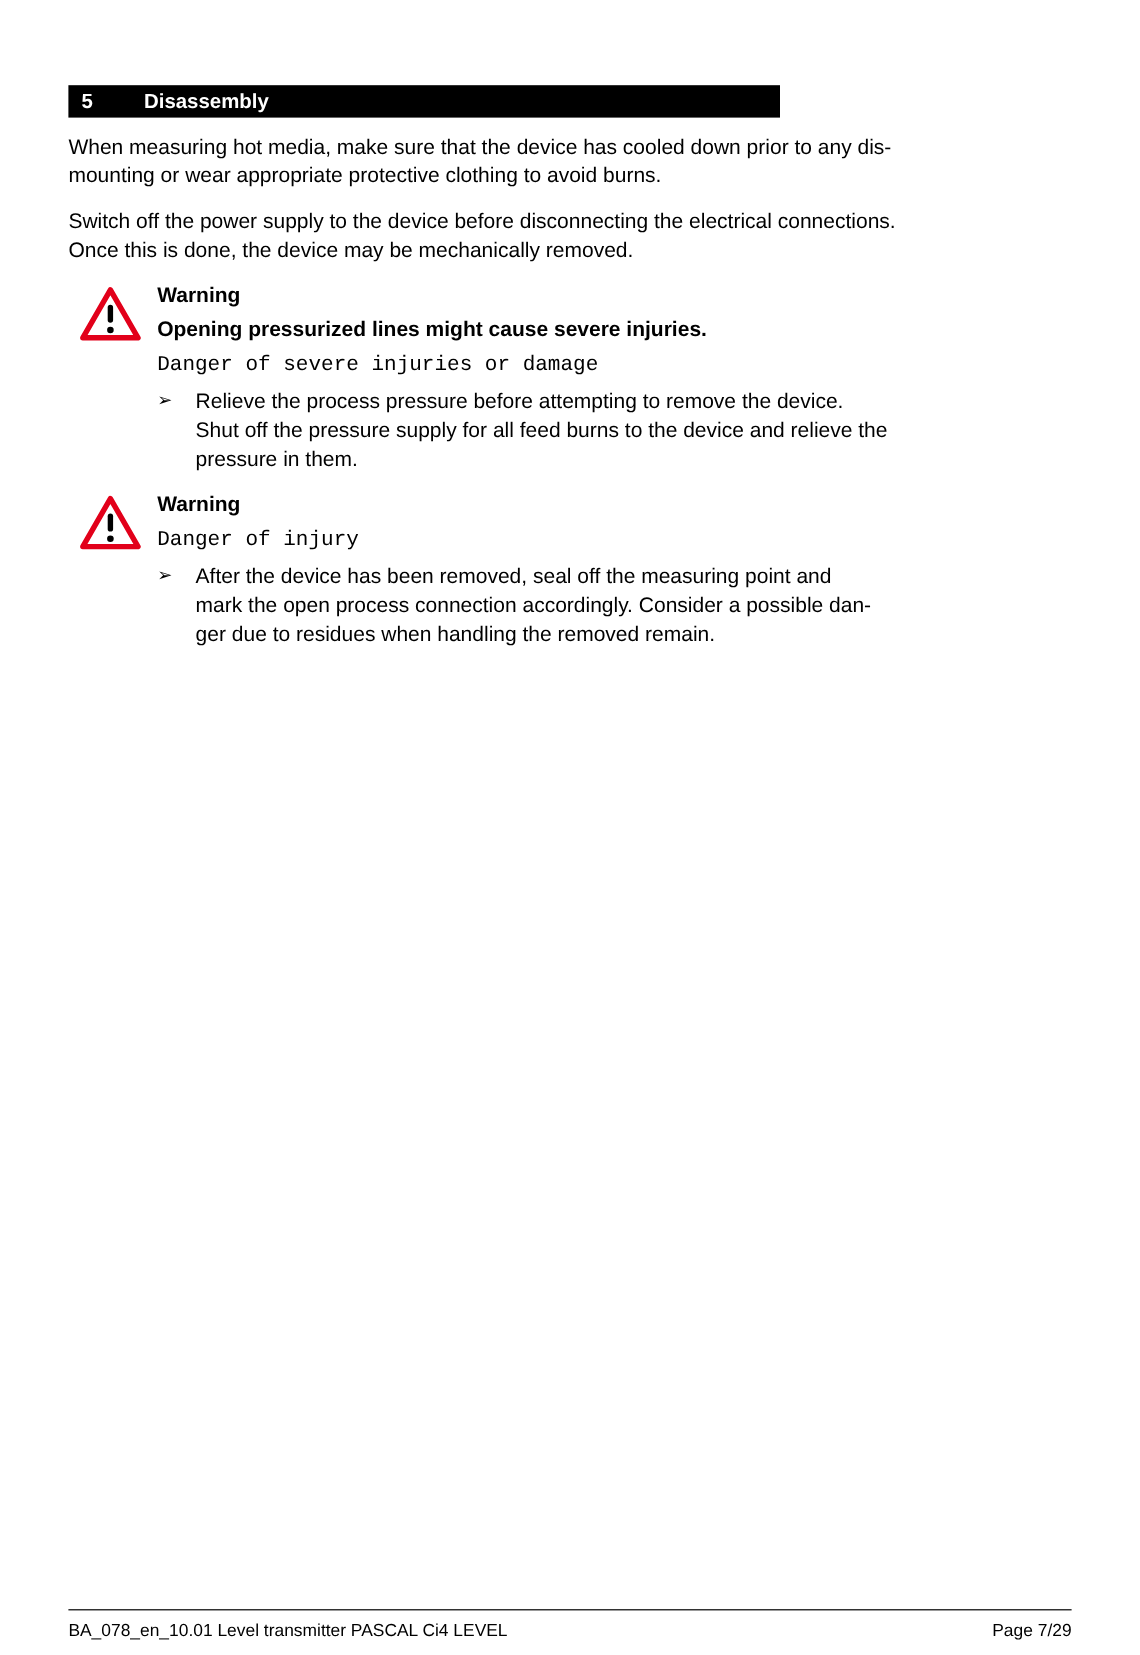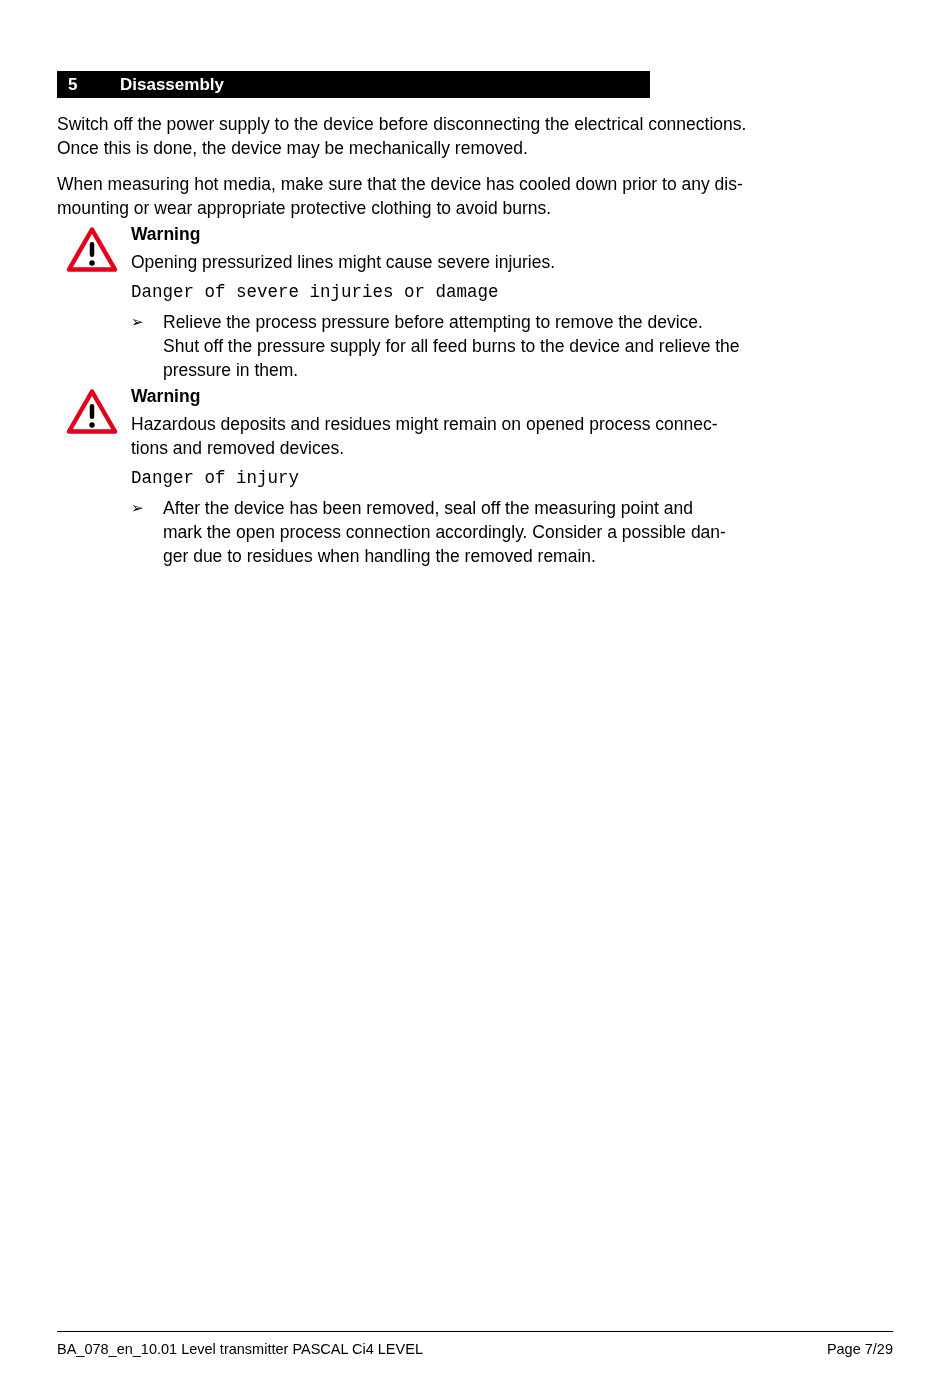--- a/index.html
+++ b/index.html
@@ -42,21 +42,21 @@
     margin: 12px 0 0 0;
     font-size: 17.5px;
     line-height: 24px;
     white-space: pre-line;
   }
   .para.second {
     margin-top: 14px;
   }
   .warning-block {
     display: flex;
-    margin-top: 2px;
+    margin-top: 14px;
   }
   .warning-icon-col {
     width: 74px;
     padding-top: 4px;
     box-sizing: border-box;
     padding-left: 9px;
     flex: 0 0 74px;
   }
   .warning-content {
     flex: 1;
@@ -64,20 +64,21 @@
     line-height: 24px;
   }
   .warning-title {
     font-weight: bold;
     font-size: 17.5px;
     margin: 0 0 4px 0;
   }
   .warning-body {
     margin: 0;
     white-space: pre-line;
+    font-weight: bold;
   }
   .warning-danger {
     margin: 6px 0 0 0;
     white-space: pre-line;
     font-family: Liberation Mono, monospace;
   }
   .bullet-row {
     display: flex;
     margin-top: 6px;
   }
@@ -88,21 +89,21 @@
     line-height: 24px;
   }
   .bullet-text {
     flex: 1;
     white-space: pre-line;
   }
   .footer {
     position: absolute;
     left: 57px;
     right: 57px;
-    bottom: 22px;
+    bottom: 12px;
   }
   .footer-line {
     border-top: 1px solid #000000;
     height: 0;
   }
   .footer-row {
     display: flex;
     justify-content: space-between;
     font-size: 14.5px;
     margin-top: 9px;
@@ -113,25 +114,25 @@
 
 <div class="page">
 
   <div class="content">
 
     <div class="section-header">
       <span class="sec-num">5</span>
       <span class="sec-title">Disassembly</span>
     </div>
 
+    <p class="para">When measuring hot media, make sure that the device has cooled down prior to any dis-
+mounting or wear appropriate protective clothing to avoid burns.</p>
+
     <p class="para second">Switch off the power supply to the device before disconnecting the electrical connections.
 Once this is done, the device may be mechanically removed.</p>
-
-    <p class="para">When measuring hot media, make sure that the device has cooled down prior to any dis-
-mounting or wear appropriate protective clothing to avoid burns.</p>
 
     <div class="warning-block">
       <div class="warning-icon-col">
         <span>
           <svg width="52" height="47" viewBox="0 0 104 94">
             <path d="M52 7 L98 87 L6 87 Z" fill="none" stroke="#e2001a" stroke-width="9" stroke-linejoin="round"></path>
             <rect x="47.5" y="32" width="9" height="30" rx="4.5" fill="#000000"></rect>
             <circle cx="52" cy="74" r="5.5" fill="#000000"></circle>
           </svg>
         </span>
@@ -154,22 +155,20 @@
         <span>
           <svg width="52" height="47" viewBox="0 0 104 94">
             <path d="M52 7 L98 87 L6 87 Z" fill="none" stroke="#e2001a" stroke-width="9" stroke-linejoin="round"></path>
             <rect x="47.5" y="32" width="9" height="30" rx="4.5" fill="#000000"></rect>
             <circle cx="52" cy="74" r="5.5" fill="#000000"></circle>
           </svg>
         </span>
       </div>
       <div class="warning-content">
         <p class="warning-title">Warning</p>
-        <p class="warning-body">Hazardous deposits and residues might remain on opened process connec-
-tions and removed devices.</p>
         <p class="warning-danger">Danger of injury</p>
         <div class="bullet-row">
           <span class="bullet-marker">➢</span>
           <span class="bullet-text">After the device has been removed, seal off the measuring point and
 mark the open process connection accordingly. Consider a possible dan-
 ger due to residues when handling the removed remain.</span>
         </div>
       </div>
     </div>
 

